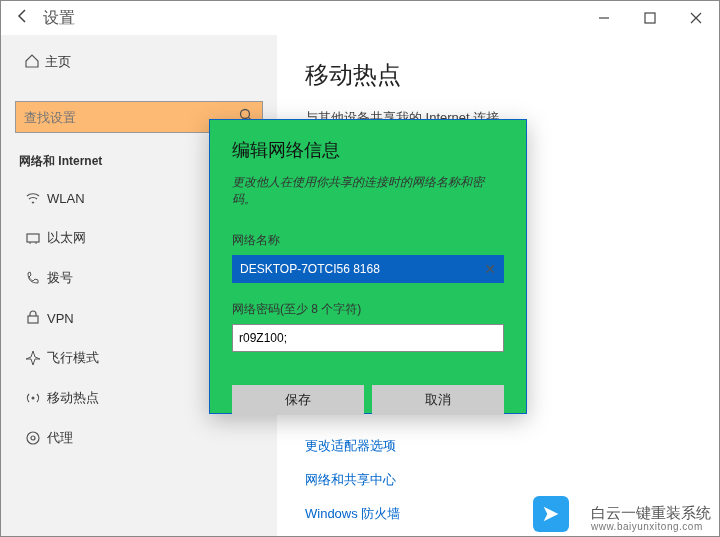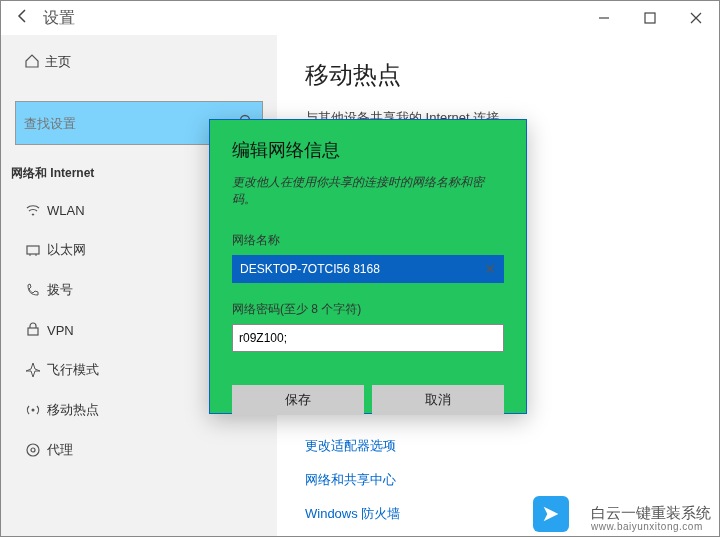--- a/index.html
+++ b/index.html
@@ -9,24 +9,24 @@
   .titlebar { height: 34px; display: flex; align-items: center; padding-left: 8px; color: #555; font-size: 16px; }
   .titlebar .back { width: 28px; text-align: center; font-size: 16px; color: #444; }
   .titlebar .title { margin-left: 6px; }
   .titlebar .spacer { flex: 1; }
   .winbtn { width: 46px; height: 34px; display: flex; align-items: center; justify-content: center; color: #444; }
 
   
   .sidebar { position: absolute; top: 34px; left: 0; bottom: 0; width: 276px; background: #f2f2f2; padding-top: 18px; overflow: hidden; }
   .home-row { display: flex; align-items: flex-start; height: 36px; padding-left: 18px; color: #333; font-size: 13px; }
   .home-row .icon { width: 26px; display:flex; align-items:center; justify-content:center; }
-  .searchbox { margin: 12px 14px 20px 14px; height: 44px; border: 1px solid #999; display: flex; align-items: center; padding: 12px 8px; background:#7dd3fc; }
+  .searchbox { margin: 12px 14px 20px 14px; height: 32px; border: 1px solid #999; display: flex; align-items: center; padding: 12px 8px; background:#fdba74; }
   .searchbox input { flex: 1; border: none; outline: none; background: transparent; font-size: 13px; color:#555; }
   .searchbox .sicon { color: #555; }
-  .group-title { font-size: 12px; font-weight: 600; color: #333; padding: 0 18px 8px 10px; }
+  .group-title { font-size: 12px; font-weight: 600; color: #333; padding: 0 18px 8px 18px; }
   .nav-item { height: 40px; display: flex; align-items: center; padding-left: 18px; font-size: 13px; color: #333; }
   .nav-item .icon { width: 28px; display:flex; align-items:center; justify-content:center; color:#555; }
 
   
   .main { position: absolute; top: 34px; left: 276px; right: 0; bottom: 0; padding: 24px 24px 0 28px; }
   .page-title { font-size: 24px; font-weight: 400; color: #222; margin-bottom: 18px; }
   .subtext { font-size: 13px; color: #444; margin-bottom: 20px; }
   .linklist { margin-top: 310px; }
   .linklist a { display: block; font-size: 13px; color: #0066cc; text-decoration: none; margin-bottom: 16px; cursor:pointer; }
 

